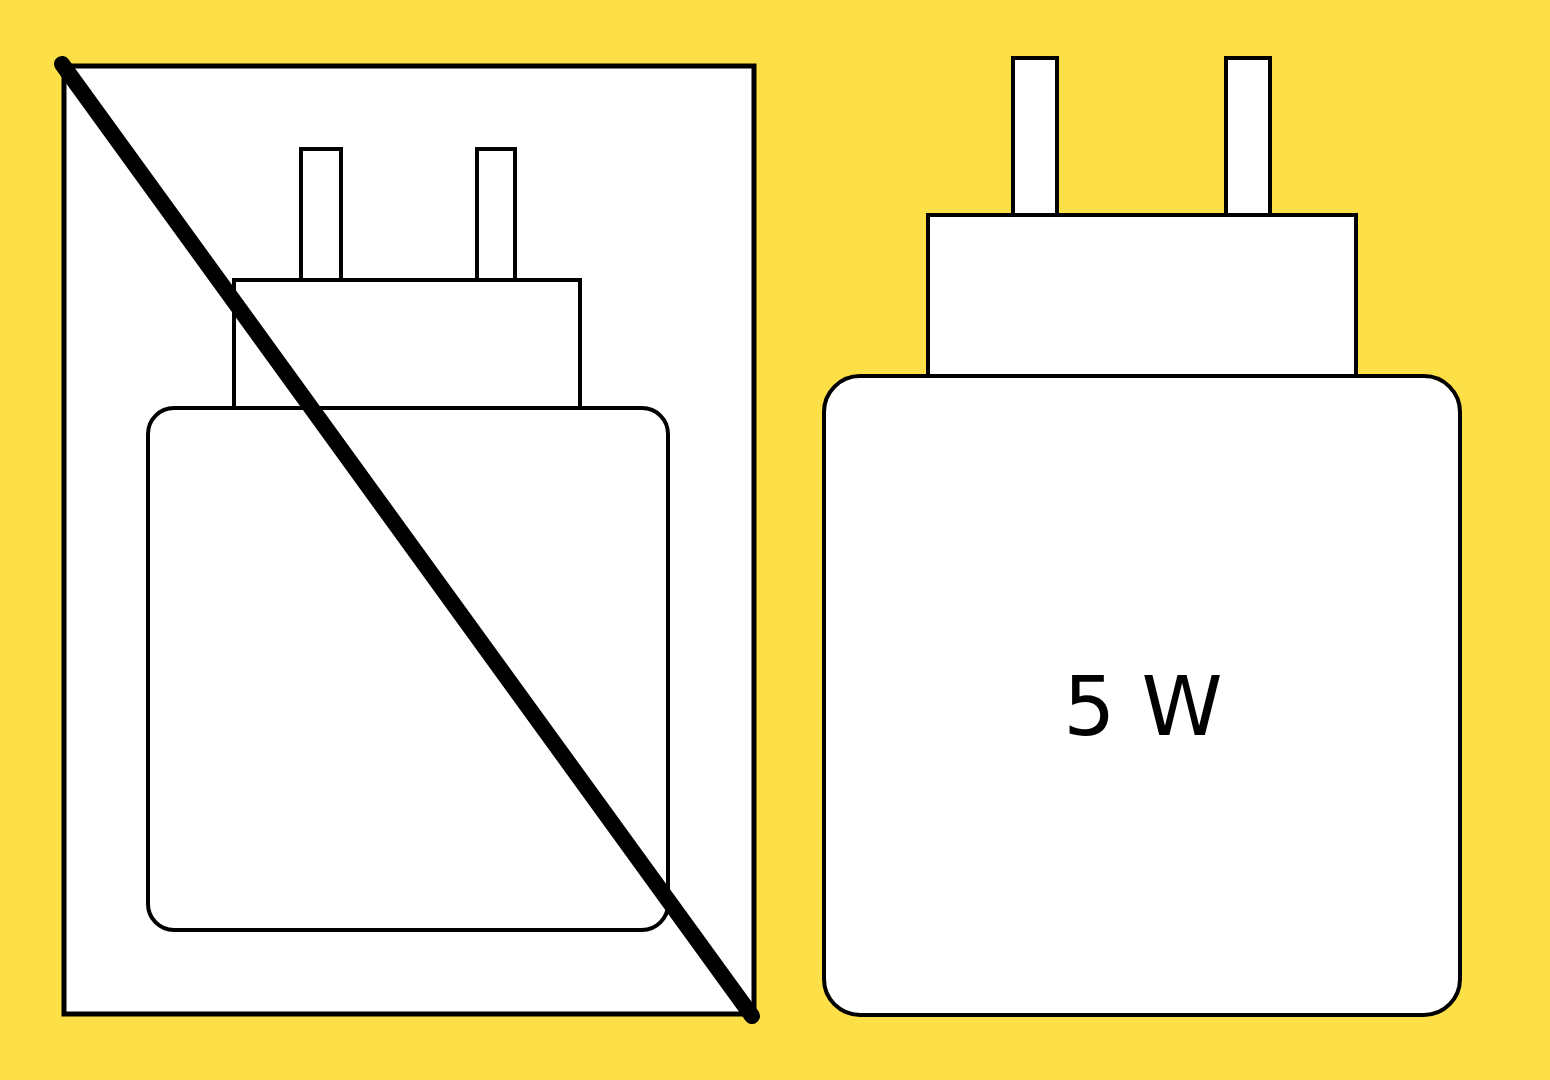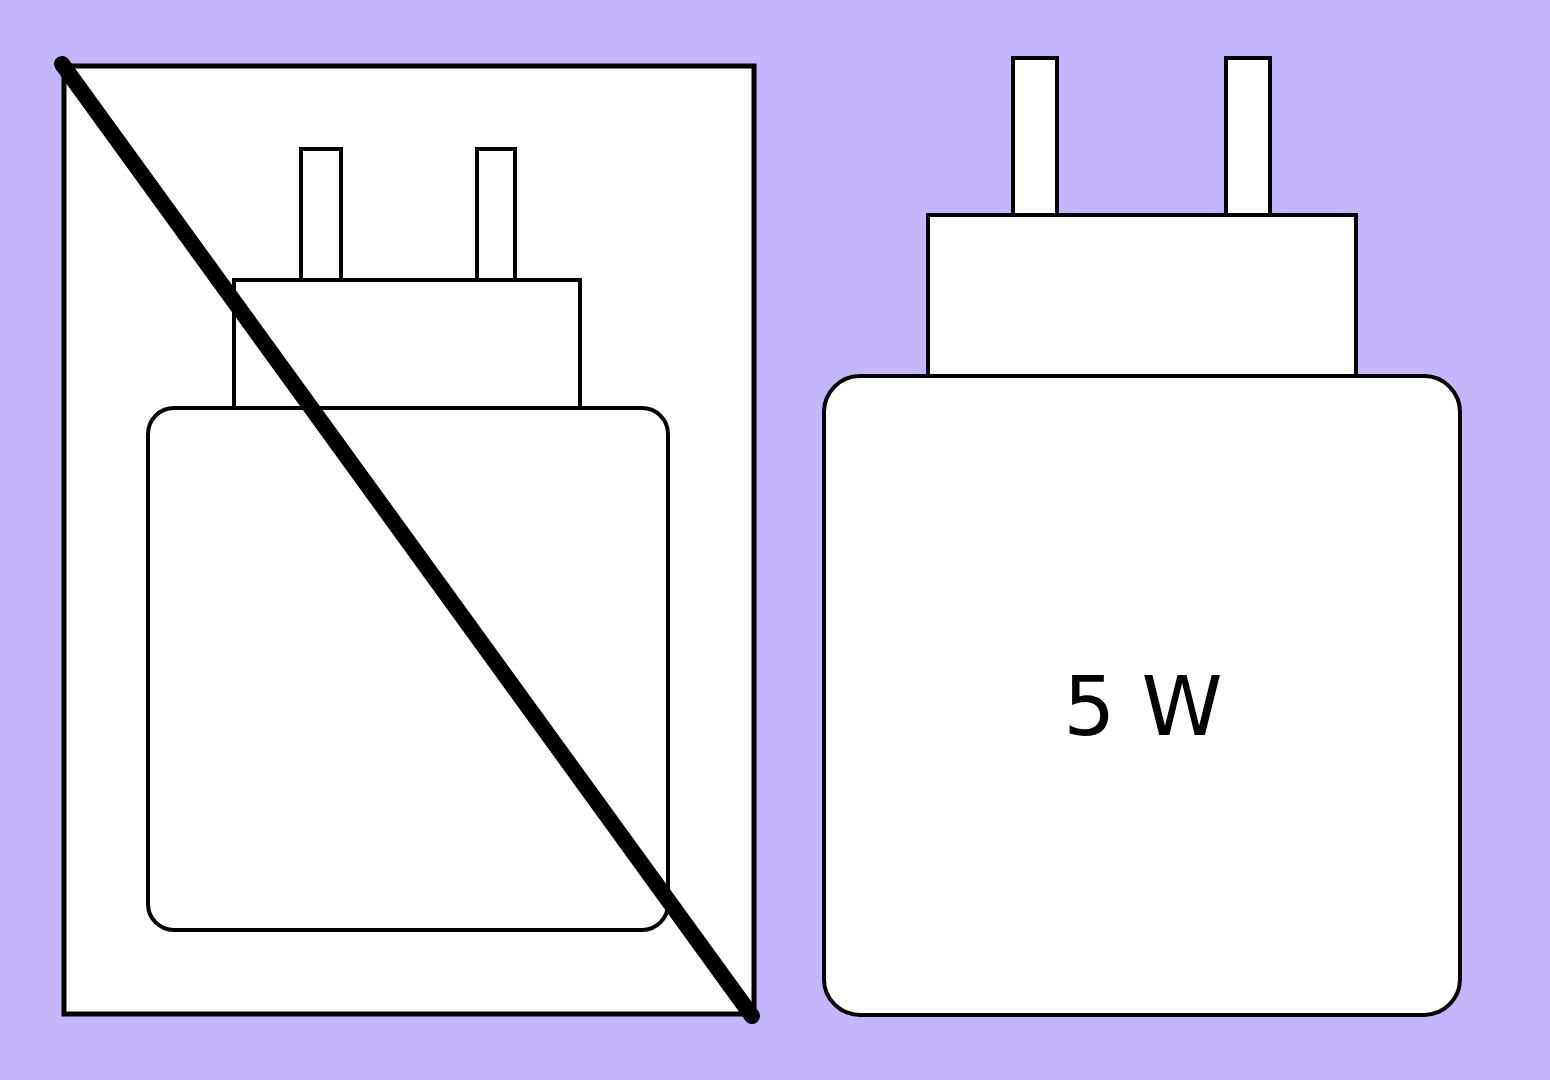--- a/index.html
+++ b/index.html
@@ -7,21 +7,21 @@
     padding: 0;
     background: #ffffff;
     width: 1550px;
     height: 1080px;
     font-family: "Liberation Sans", sans-serif;
   }
   .canvas {
     position: relative;
     width: 1550px;
     height: 1080px;
-    background: #c4b5fd;
+    background: #fde047;
     overflow: hidden;
   }
   svg {
     display: block;
     width: 1550px;
     height: 1080px;
   }
   .outline {
     fill: #ffffff;
     stroke: #000000;

